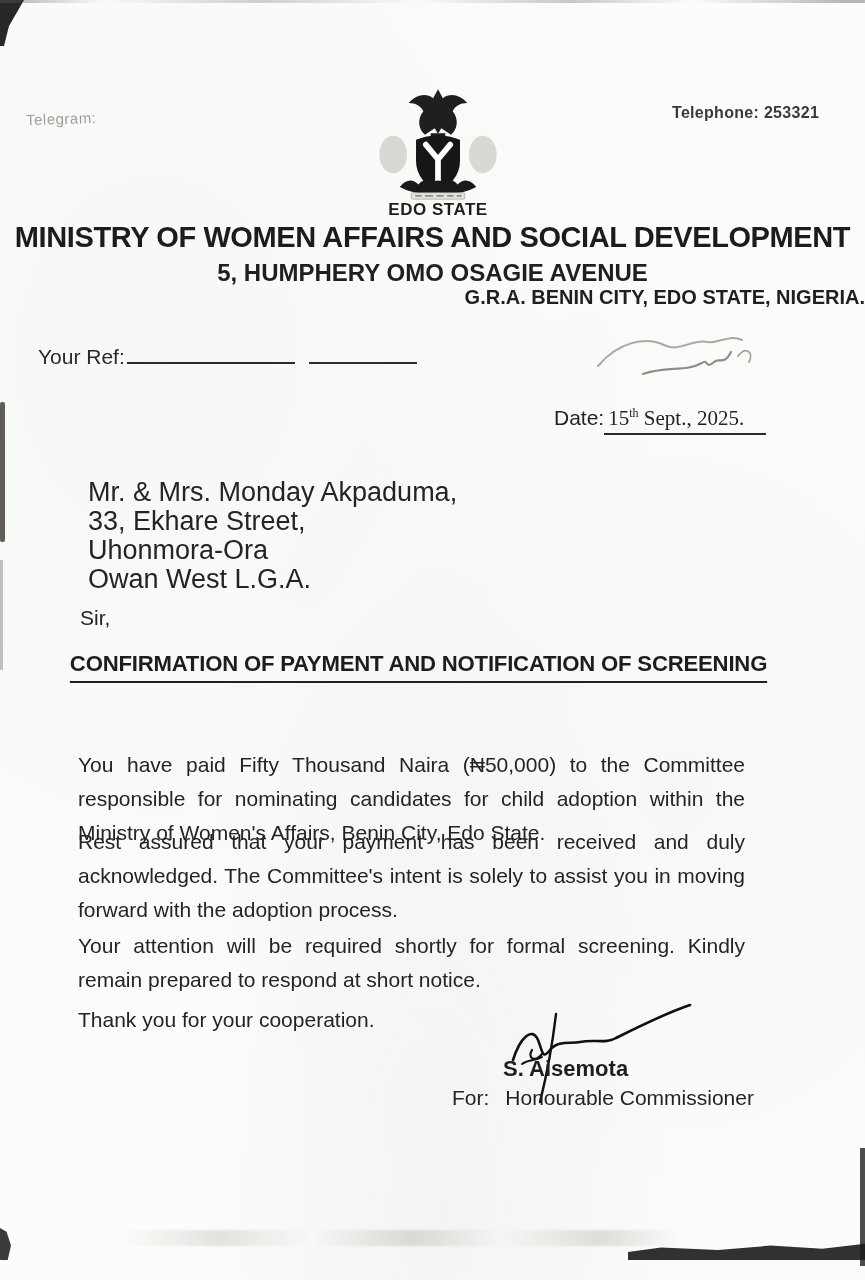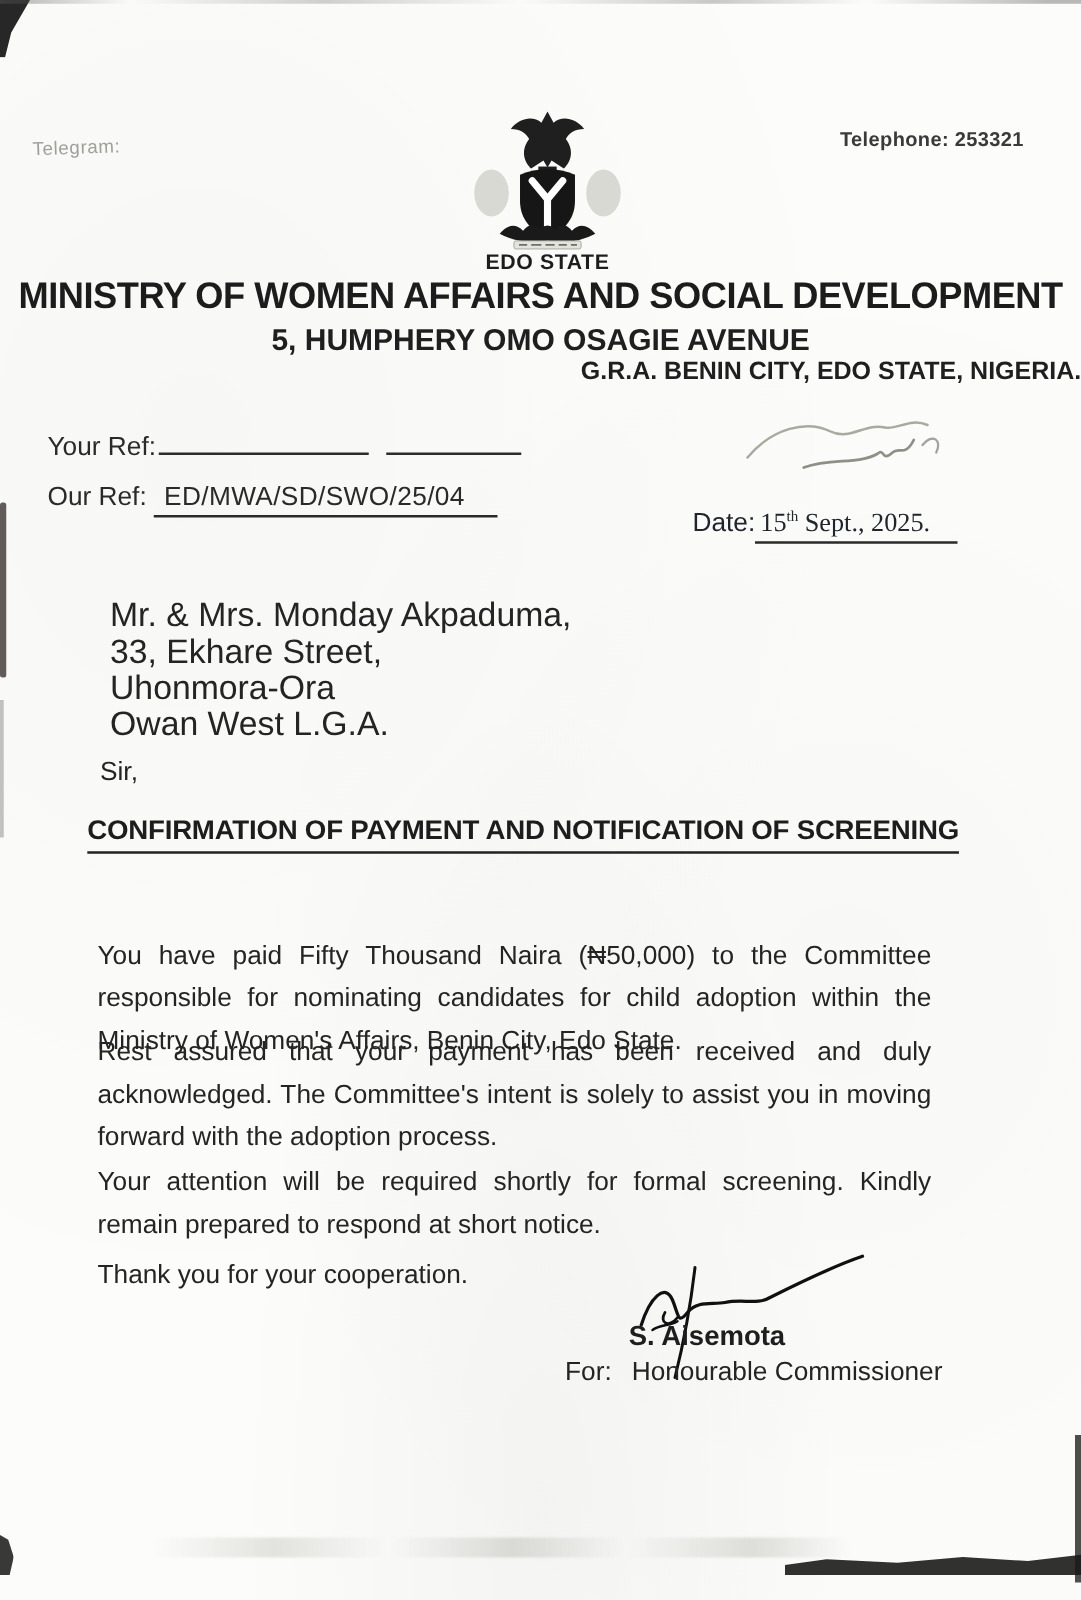--- a/index.html
+++ b/index.html
@@ -128,24 +128,20 @@
   <div class="abs your-ref">
     <span>Your Ref:</span><span class="your-ref-line"></span><span class="your-ref-line2"></span>
   </div>
 
   <svg class="abs scribble" viewBox="0 0 190 62">
     <path d="M10,40 C30,16 58,10 76,19 C92,27 104,12 120,16 C130,18 140,8 154,14" stroke="#a9a9a0" stroke-width="2" fill="none" stroke-linecap="round"></path>
     <path d="M55,48 C78,40 98,46 114,37 C120,32 117,44 126,36 C131,31 136,40 143,26" stroke="#8f8f86" stroke-width="2.2" fill="none" stroke-linecap="round"></path>
     <path d="M150,30 C158,20 166,26 161,36" stroke="#a2a299" stroke-width="1.8" fill="none" stroke-linecap="round"></path>
   </svg>
 
-  <div class="abs our-ref">
-    <span>Our Ref:</span>
-    <span class="our-ref-value">ED/MWA/SD/SWO/25/04</span>
-  </div>
 
   <div class="abs date-line">
     <span>Date:</span><span class="date-value"><span>15</span><sup>th</sup> <span>Sept., 2025.</span></span>
   </div>
 
   <div class="abs recipient">
     <div>Mr. &amp; Mrs. Monday Akpaduma,</div>
     <div>33, Ekhare Street,</div>
     <div>Uhonmora-Ora</div>
     <div>Owan West L.G.A.</div>

